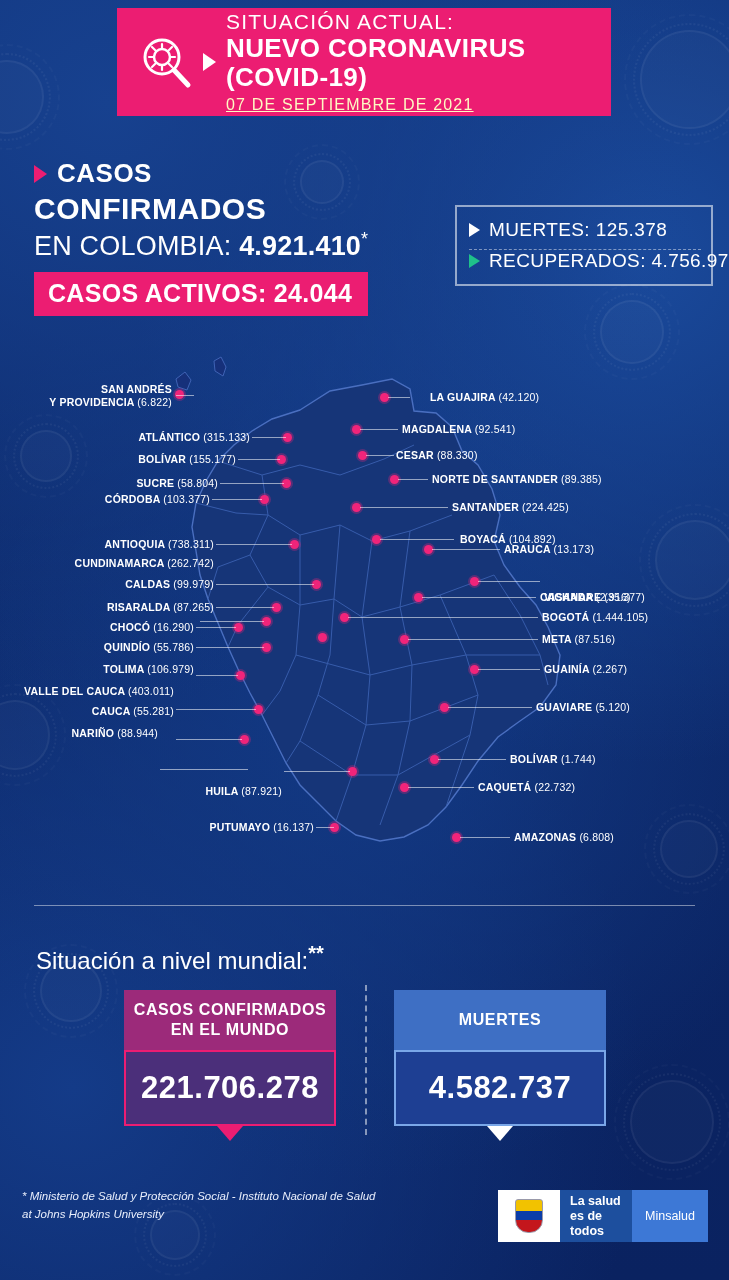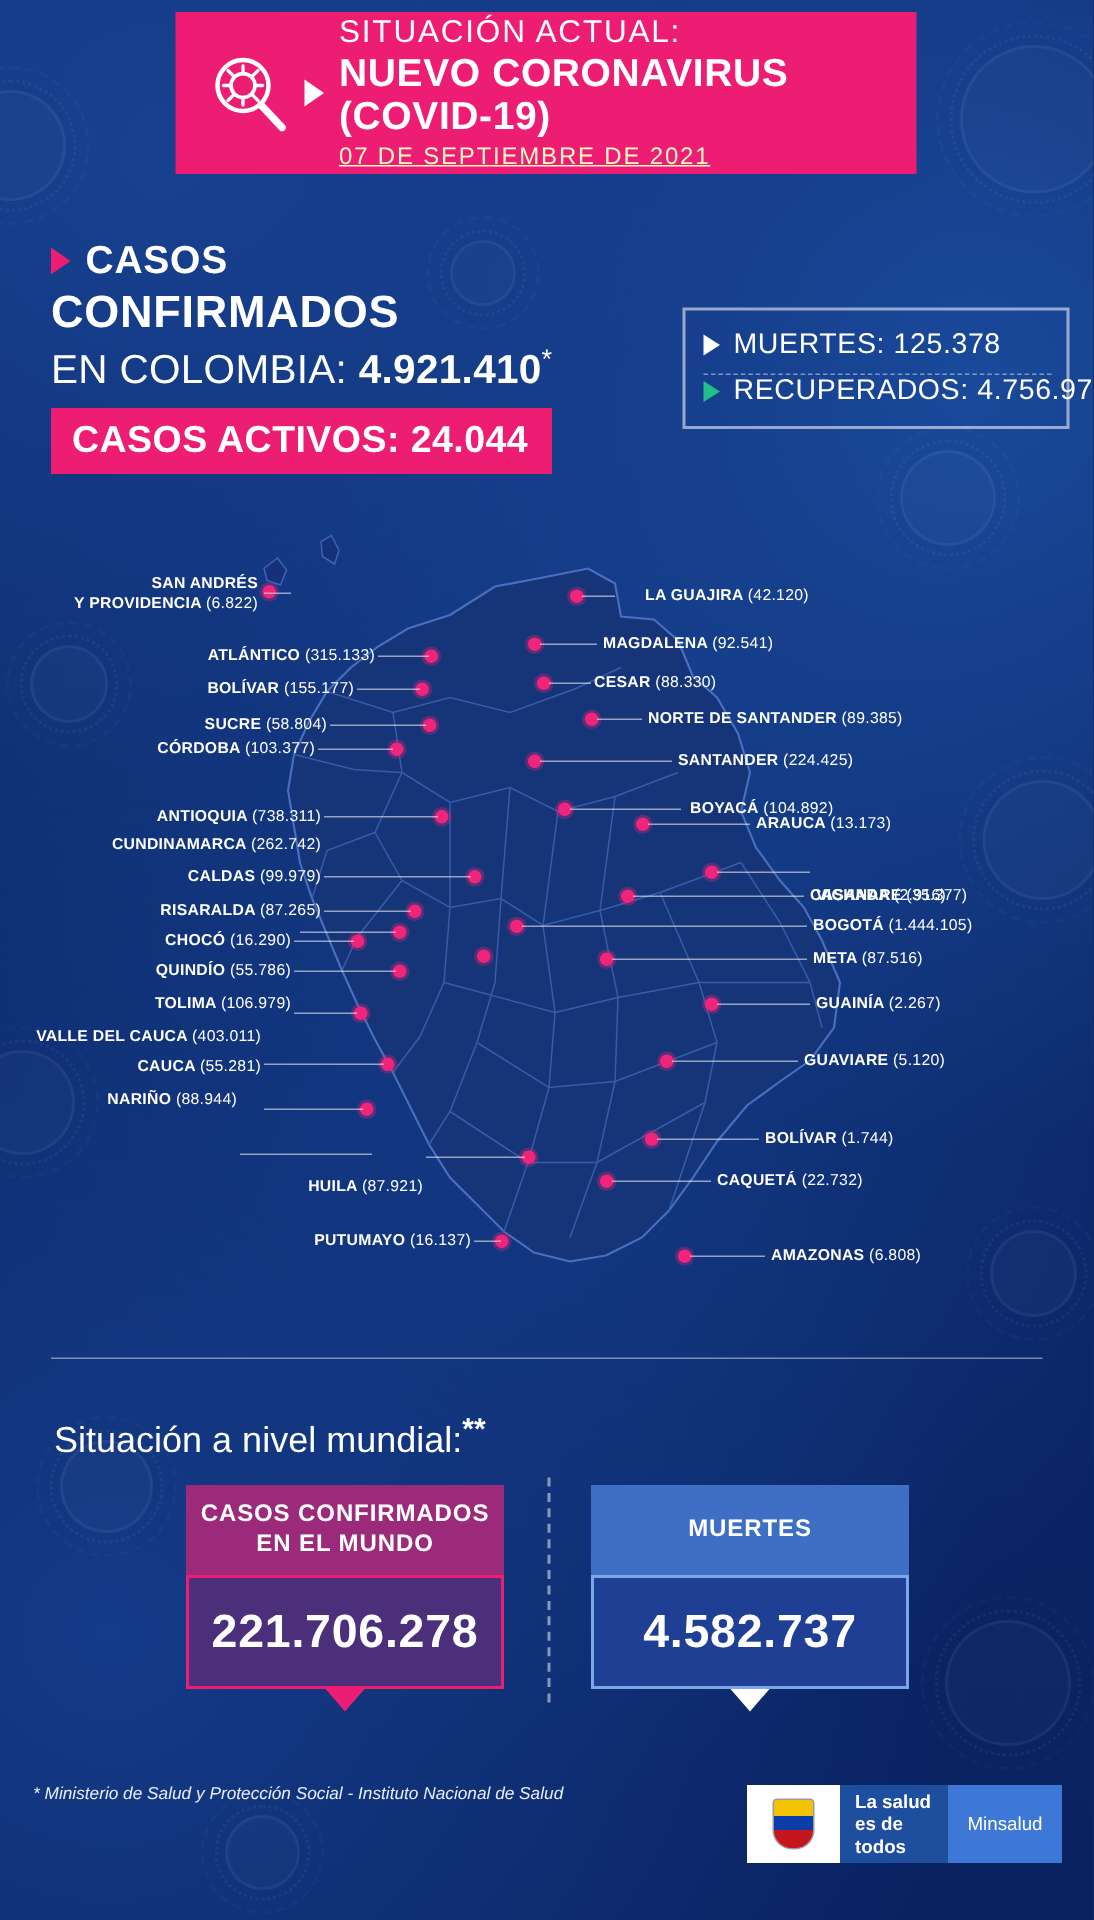--- a/index.html
+++ b/index.html
@@ -634,20 +634,21 @@
 </div>
 
 <div id="world-right">
   <div class="world-head head-blue">MUERTES</div>
   <div class="world-val val-blue">4.582.737</div>
   <div class="tri-down tri-down-white"></div>
 </div>
 
 <div id="footnotes">
   <div>* Ministerio de Salud y Protección Social - Instituto Nacional de Salud</div>
+  <div>at Johns Hopkins University</div>
 </div>
 
 <div id="footer-logos">
   <div id="logo-emblem">
     <div id="shield"></div>
   </div>
   <div id="logo-salud">
     <div>
       <div>La salud</div>
       <div>es de todos</div>

